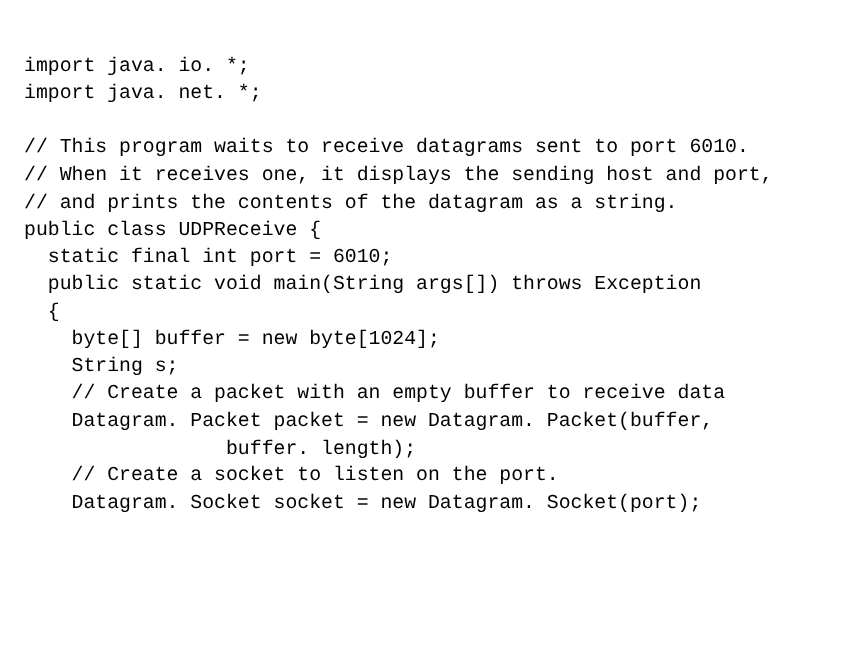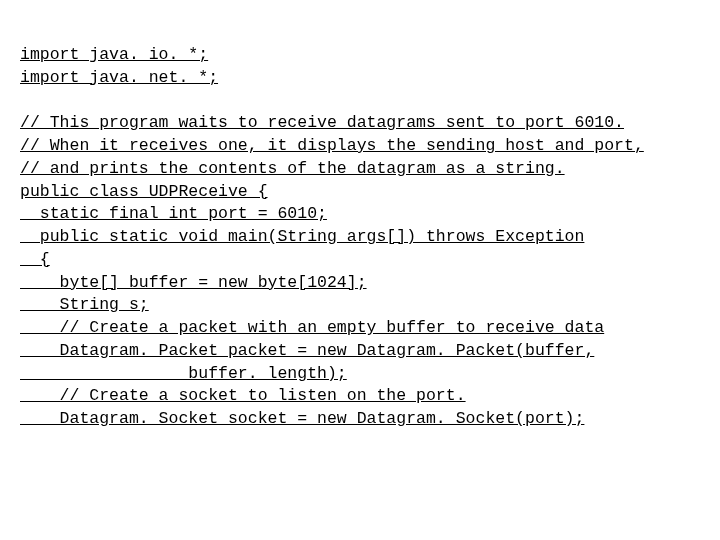--- a/index.html
+++ b/index.html
@@ -9,21 +9,20 @@
       height: 540px;
       background: white;
       font-family: "Courier New", Courier, monospace;
       font-size: 16.5px;
       line-height: 1.38;
       color: black;
     }
     .code-block {
       padding: 44px 0 0 20px;
       white-space: pre;
-      text-decoration: underline;
     }
   </style>
 </head>
 <body>
 
 <div class="code-block"><span>import java. io. *;</span>
 <span>import java. net. *;</span>
 <span></span>
 <span>// This program waits to receive datagrams sent to port 6010.</span>
 <span>// When it receives one, it displays the sending host and port,</span>

